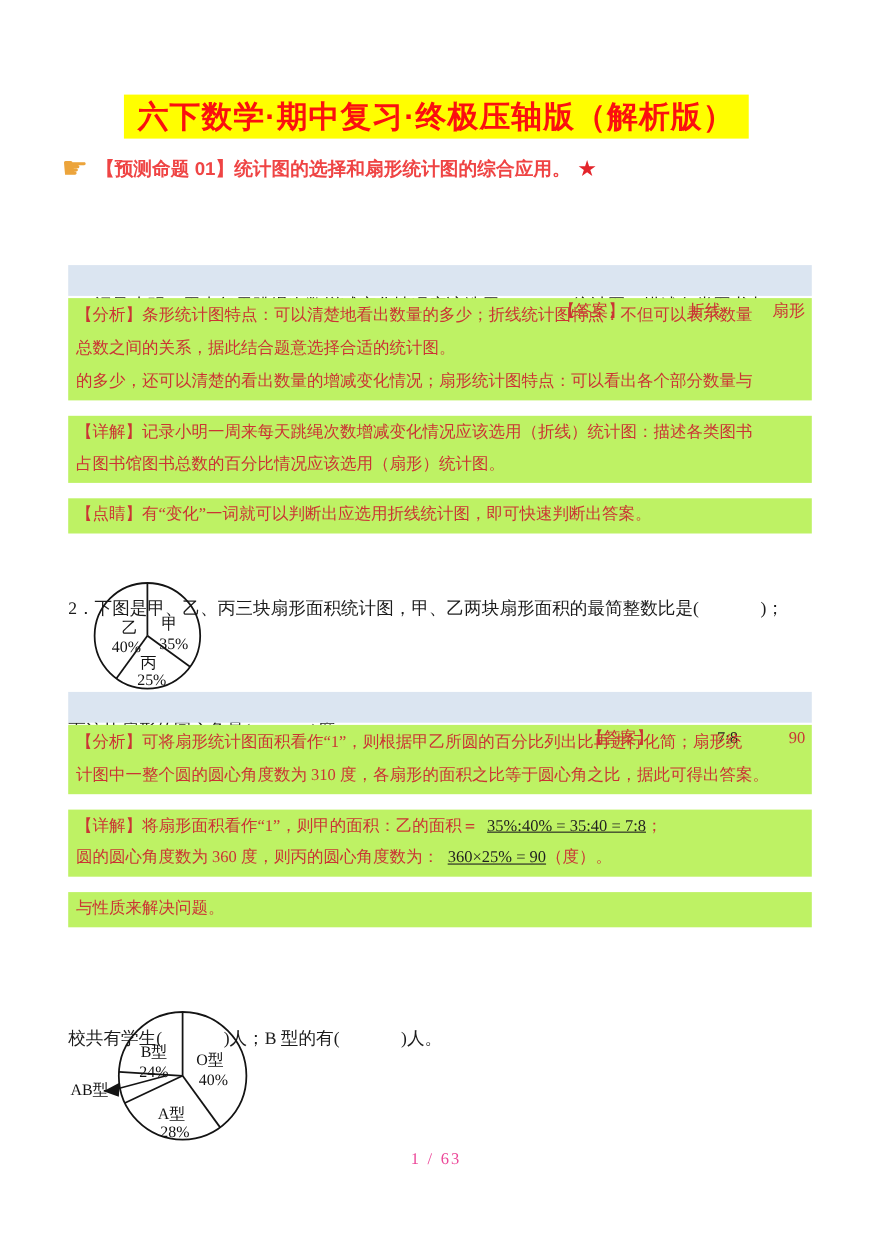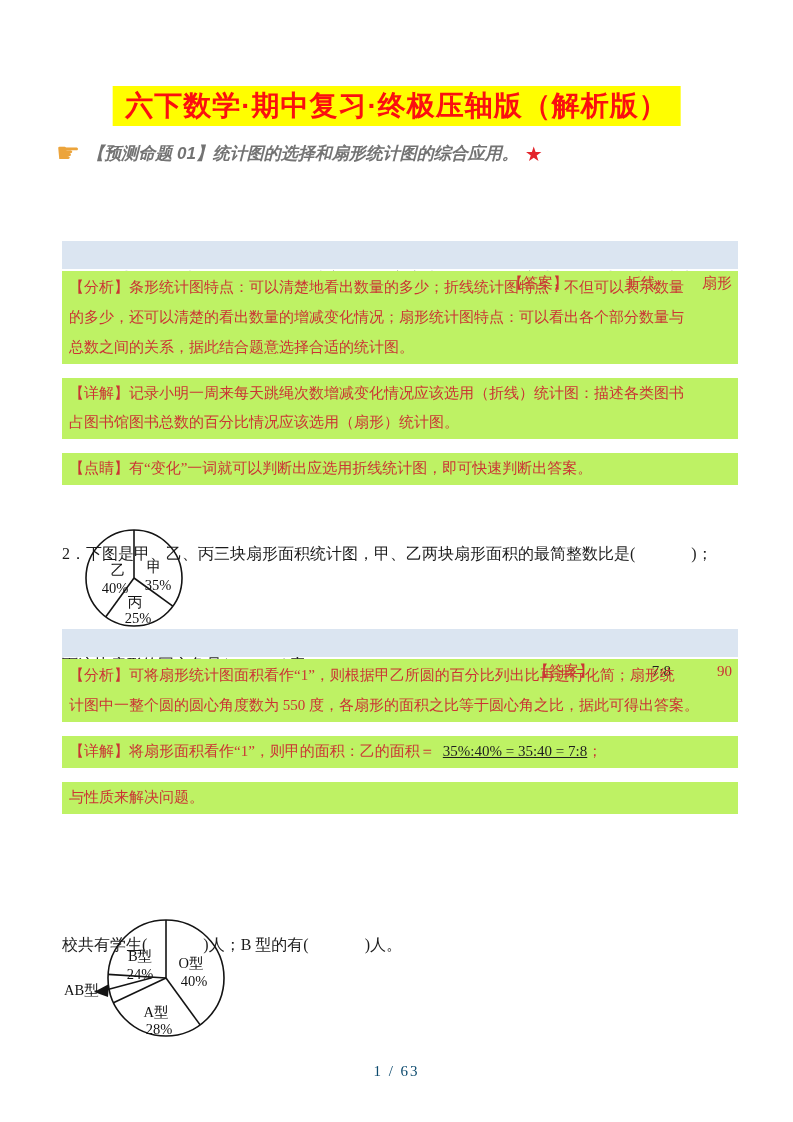--- a/index.html
+++ b/index.html
@@ -11,41 +11,41 @@
   
   .title-bar{
     top:86px;left:50%;transform:translateX(-50%);
     background:#fffe00;color:#fb0f0f;font-family:"Liberation Sans","DejaVu Sans",sans-serif;
     font-weight:bold;font-size:28px;line-height:34px;padding:3px 13px;white-space:nowrap;
     letter-spacing:1px;
   }
   
   .section-header{top:140px;left:56px;display:flex;align-items:center;white-space:nowrap;}
   .finger-icon{font-size:27px;color:#eca43b;line-height:27px;margin-right:7px;}
-  .section-title{font-family:"Liberation Sans","DejaVu Sans",sans-serif;font-weight:bold;font-size:17px;color:#737373;font-style:italic;}
+  .section-title{font-family:"Liberation Sans","DejaVu Sans",sans-serif;font-weight:bold;font-size:17px;color:#ef4444;}
   .star-icon{font-size:20px;color:#e3242b;margin-left:6px;line-height:20px;}
   
   .qtext{left:62px;width:684px;font-size:16px;line-height:37px;white-space:pre-wrap;}
   .qline{white-space:pre-wrap;}
   
   .sol{left:62px;width:676px;}
   .blk{background:#bef264;padding:1px 6px 2px 7px;margin-bottom:14px;font-size:15px;}
   .blk .line{line-height:30px;white-space:pre-wrap;}
   .blk .line29{line-height:29px;white-space:pre-wrap;}
   .ansrow{background:#dbe5f1;padding:0 6px 0 7px;margin-bottom:2px;font-size:15px;height:28px;line-height:28px;white-space:pre-wrap;text-align:right;}
   .red{color:#cb3434;}
   .dark{color:#1f1f1f;}
   .gap1{margin-left:58px;}
   .gap2{margin-left:46px;}
   .eq{font-family:"Liberation Serif","DejaVu Serif",serif;color:#1f1f1f;margin-left:8px;text-decoration:underline;}
   
   .pie-label{font-size:14.5px;fill:#111;font-family:"Liberation Serif","DejaVu Serif",serif;}
   svg .stroke{stroke:#141414;stroke-width:1.6;fill:none;}
   
-  .footer{top:1046px;left:0;width:100%;text-align:center;font-size:15px;color:#0c4a6e;letter-spacing:2px;margin-top:17px;}
+  .footer{top:1046px;left:0;width:100%;text-align:center;font-size:15px;color:#ec4899;letter-spacing:2px;}
 </style>
 </head>
 <body>
 
 <div class="page">
 
   <div class="abs title-bar">六下数学·期中复习·终极压轴版（解析版）</div>
 
   <div class="abs section-header">
     <span class="finger-icon">☛</span>
@@ -57,22 +57,22 @@
     <div class="qline">1．记录小明一周来每天跳绳次数增减变化情况应该选用(              )统计图：描述各类图书占</div>
     <div class="qline">图书馆图书总数的百分比情况应该选用(              )统计图。</div>
   </div>
 
   <div class="abs sol" style="top:241px;">
     <div class="ansrow">
       <span class="red">【答案】</span><span class="red gap1">折线</span><span class="red gap2">扇形</span>
     </div>
     <div class="blk">
       <div class="line red">【分析】条形统计图特点：可以清楚地看出数量的多少；折线统计图特点：不但可以表示数量</div>
+      <div class="line red">总数之间的关系，据此结合题意选择合适的统计图。</div>
       <div class="line red">的多少，还可以清楚的看出数量的增减变化情况；扇形统计图特点：可以看出各个部分数量与</div>
-      <div class="line red">总数之间的关系，据此结合题意选择合适的统计图。</div>
     </div>
     <div class="blk">
       <div class="line29 red">【详解】记录小明一周来每天跳绳次数增减变化情况应该选用（折线）统计图：描述各类图书</div>
       <div class="line29 red">占图书馆图书总数的百分比情况应该选用（扇形）统计图。</div>
     </div>
     <div class="blk">
       <div class="line29 red">【点睛】有“变化”一词就可以判断出应选用折线统计图，即可快速判断出答案。</div>
     </div>
   </div>
 
@@ -93,24 +93,25 @@
     <text class="pie-label" x="53" y="81" text-anchor="middle">丙</text>
     <text class="pie-label" x="56" y="97" text-anchor="middle">25%</text>
   </svg>
 
   <div class="abs sol" style="top:629px;">
     <div class="ansrow">
       <span class="red">【答案】</span><span class="dark gap1">7:8</span><span class="red gap2">90</span>
     </div>
     <div class="blk">
       <div class="line red">【分析】可将扇形统计图面积看作“1”，则根据甲乙所圆的百分比列出比再进行化简；扇形统</div>
-      <div class="line red">计图中一整个圆的圆心角度数为 550 度，各扇形的面积之比等于圆心角之比，据此可得出答案。</div>
+      <div class="line red">计图中一整个圆的圆心角度数为 310 度，各扇形的面积之比等于圆心角之比，据此可得出答案。</div>
     </div>
     <div class="blk">
       <div class="line29"><span class="red">【详解】将扇形面积看作“1”，则甲的面积：乙的面积＝</span><span class="eq">35%:40% = 35:40 = 7:8</span><span class="red">；</span></div>
+      <div class="line29"><span class="red">圆的圆心角度数为 360 度，则丙的圆心角度数为：</span><span class="eq">360×25% = 90</span><span class="red">（度）。</span></div>
     </div>
     <div class="blk">
       <div class="line29 red">与性质来解决问题。</div>
     </div>
   </div>
 
   <div class="abs qtext" style="top:852px;">
     <div class="qline">校共有学生(              )人；B 型的有(              )人。</div>
   </div>
 

